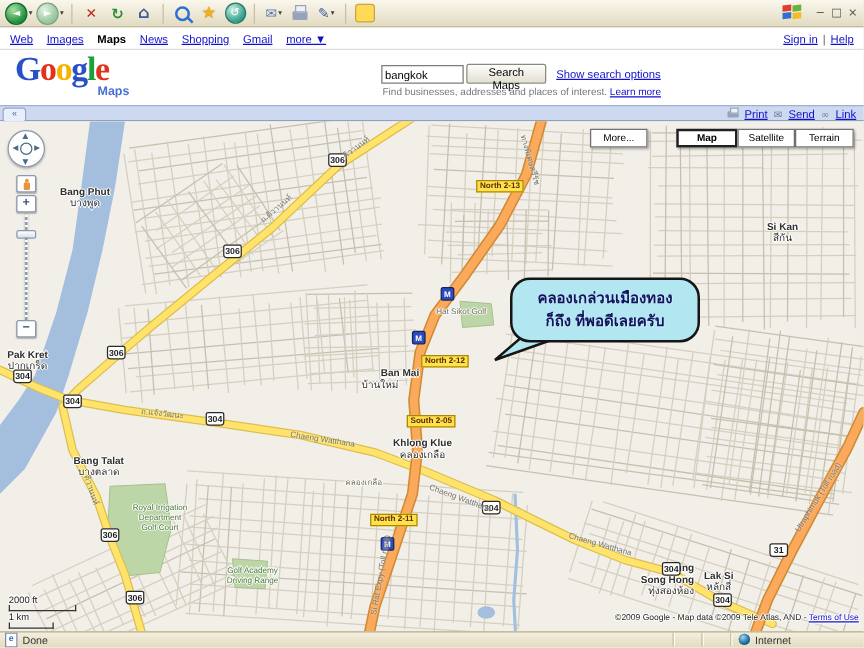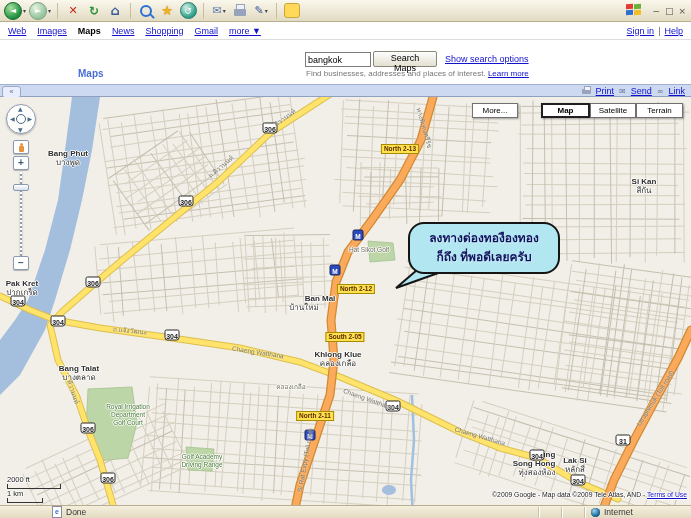--- a/index.html
+++ b/index.html
@@ -136,21 +136,21 @@
   .scalebar{position:absolute;left:7px;top:378px;font-size:7.5px;color:#222;
      text-shadow:-1px 0 0 #fff,1px 0 0 #fff,0 -1px 0 #fff,0 1px 0 #fff;line-height:1.2;}
   .scale-line{height:4px;border-bottom:1.5px solid #333;border-left:1.5px solid #333;border-right:1.5px solid #333;}
   .scale-ft{width:52px;} .scale-km{width:34px;}
   .copyright{position:absolute;right:4px;top:394px;font-size:6.8px;color:#222;
      text-shadow:-1px 0 0 #fff,1px 0 0 #fff,0 -1px 0 #fff,0 1px 0 #fff;}
   .copyright a{color:#1111cc;text-decoration:underline;cursor:pointer;}
 
   
   .statusbar{position:absolute;left:0;top:505px;width:691px;height:13px;background:linear-gradient(#f4efdd,#e2dbc2);
-     border-top:1px solid #b8ae8d;box-sizing:border-box;display:flex;align-items:center;font-size:8.5px;color:#333;padding-left:48px;}
+     border-top:1px solid #b8ae8d;box-sizing:border-box;display:flex;font-size:8.5px;color:#333;}
   .statusbar .left{flex:1;display:flex;align-items:center;gap:4px;padding-left:4px;}
   .page-ico{width:8px;height:10px;background:#fff;border:1px solid #8a8aa0;font-size:7px;color:#2a6fd4;
      font-weight:bold;text-align:center;line-height:9px;display:inline-block;}
   .sb-zone{height:11px;border-left:1px solid #c9c1a3;box-shadow:inset 1px 0 0 #fff;}
   .z-small{width:22px;}
   .z-net{width:100px;display:flex;align-items:center;gap:4px;padding-left:6px;}
   .globe-ico{width:9px;height:9px;border-radius:50%;background:radial-gradient(circle at 35% 30%,#9fd4f0,#1d6fa0 60%,#14506e);
      display:inline-block;box-shadow:inset 0 0 1px #0a3a52;}
 </style>
 </head>
@@ -227,20 +227,21 @@
       <a>more ▼</a>
     </div>
   <div class="right">
     <a>Sign in</a>
     <span>|</span>
     <a>Help</a>
   </div>
 </div>
 
 <div class="gheader">
+  <div class="glogo" id="glogo"><span style="color: rgb(42, 80, 200);">G</span><span style="color: rgb(224, 51, 29);">o</span><span style="color: rgb(244, 180, 0);">o</span><span style="color: rgb(42, 80, 200);">g</span><span style="color: rgb(26, 161, 56);">l</span><span style="color: rgb(224, 51, 29);">e</span></div>
   <div class="gmaps-sub">Maps</div>
   <input class="search-input" value="bangkok" style="">
   <button class="search-btn">Search Maps</button>
   <a class="search-opts">Show search options</a>
   <div class="search-hint">
     <span>Find businesses, addresses and places of interest.</span>
     <a>Learn more</a>
   </div>
 </div>
 
@@ -595,21 +596,21 @@
       <path class="rd rd-o" d="M600,421 L614,383 L634,343 L658,298 L678,261 L691,233"></path>
     </g>
     <polygon class="tail" points="424,167 396,191 458,169"></polygon>
   </svg>
 
   <div id="map-labels">
       <div class="map-label" style="left: 68px; top: 52px;">
         <span style="display: block;">Bang Phut</span>
         <span class="th">บางพูด</span>
       </div>
-      <div class="map-label" style="left: 644px; top: 80px;">
+      <div class="map-label" style="left: 626px; top: 80px;">
         <span style="display: block;">Si Kan</span>
         <span class="th">สีกัน</span>
       </div>
       <div class="map-label" style="left: 22px; top: 182px;">
         <span style="display: block;">Pak Kret</span>
         <span class="th">ปากเกร็ด</span>
       </div>
       <div class="map-label" style="left: 304px; top: 197px;">
         <span style="display: block; margin-left: 32px;">Ban Mai</span>
         <span class="th">บ้านใหม่</span>
@@ -689,21 +690,21 @@
   <div class="zoom-track"></div>
   <div class="zoom-handle"></div>
   <div class="zbtn" style="top:159px;">−</div>
 
   <div class="view-btn" style="left:472px;width:46px;">More...</div>
   <div class="view-btn sel" style="left:541px;width:49px;">Map</div>
   <div class="view-btn" style="left:590px;width:46px;">Satellite</div>
   <div class="view-btn" style="left:636px;width:47px;">Terrain</div>
 
   <div class="callout">
-    <span>ลงทางด่องทองืองทอง</span>
+    <span>คลองเกล่วนเมืองทอง</span>
     <span>ก็ถึง ที่พอดีเลยครับ</span>
   </div>
 
   <div class="scalebar">
     <div>2000 ft</div>
     <div class="scale-line scale-ft"></div>
     <div>1 km</div>
     <div class="scale-line scale-km"></div>
   </div>
 

